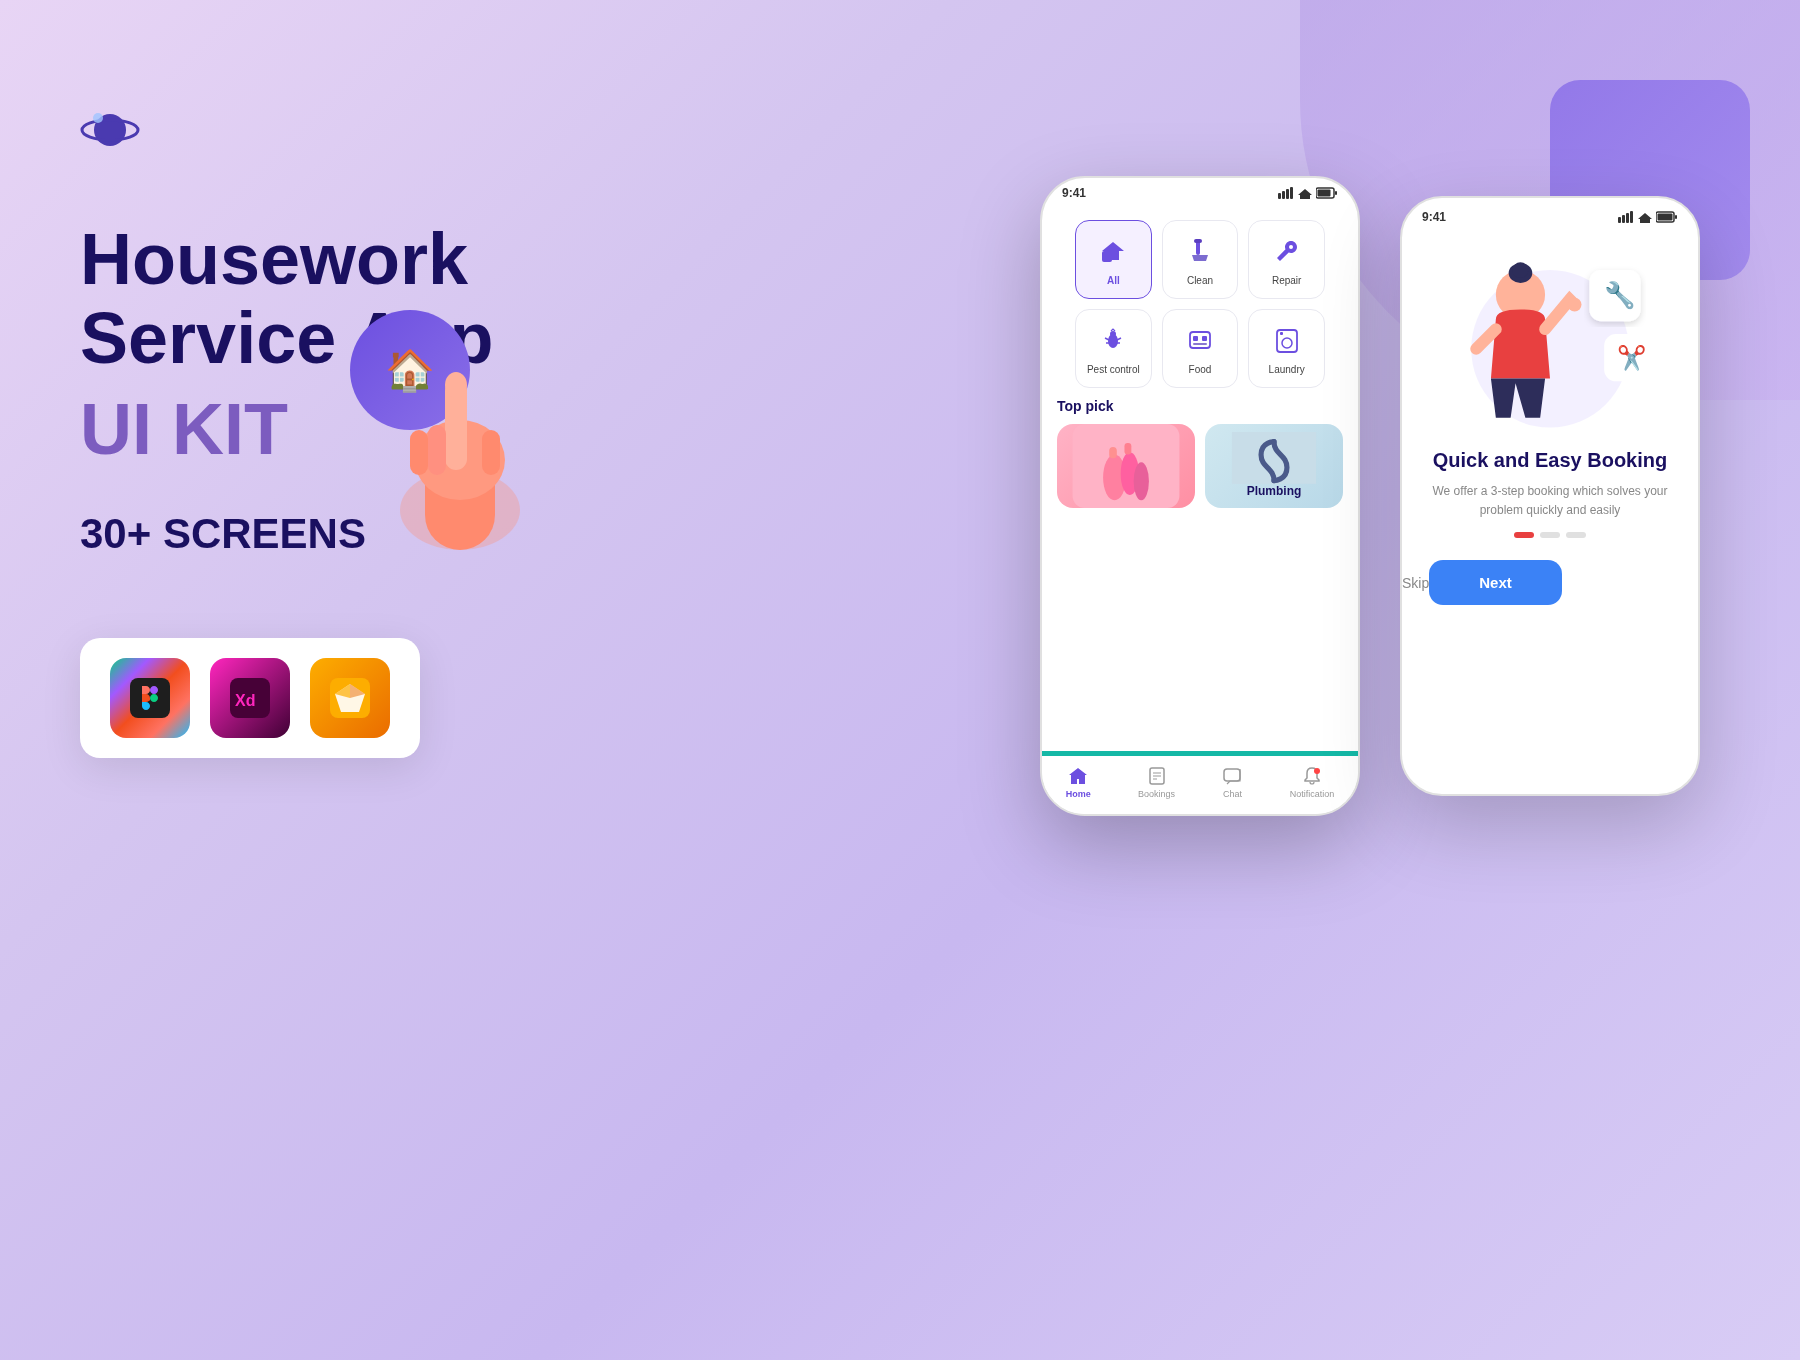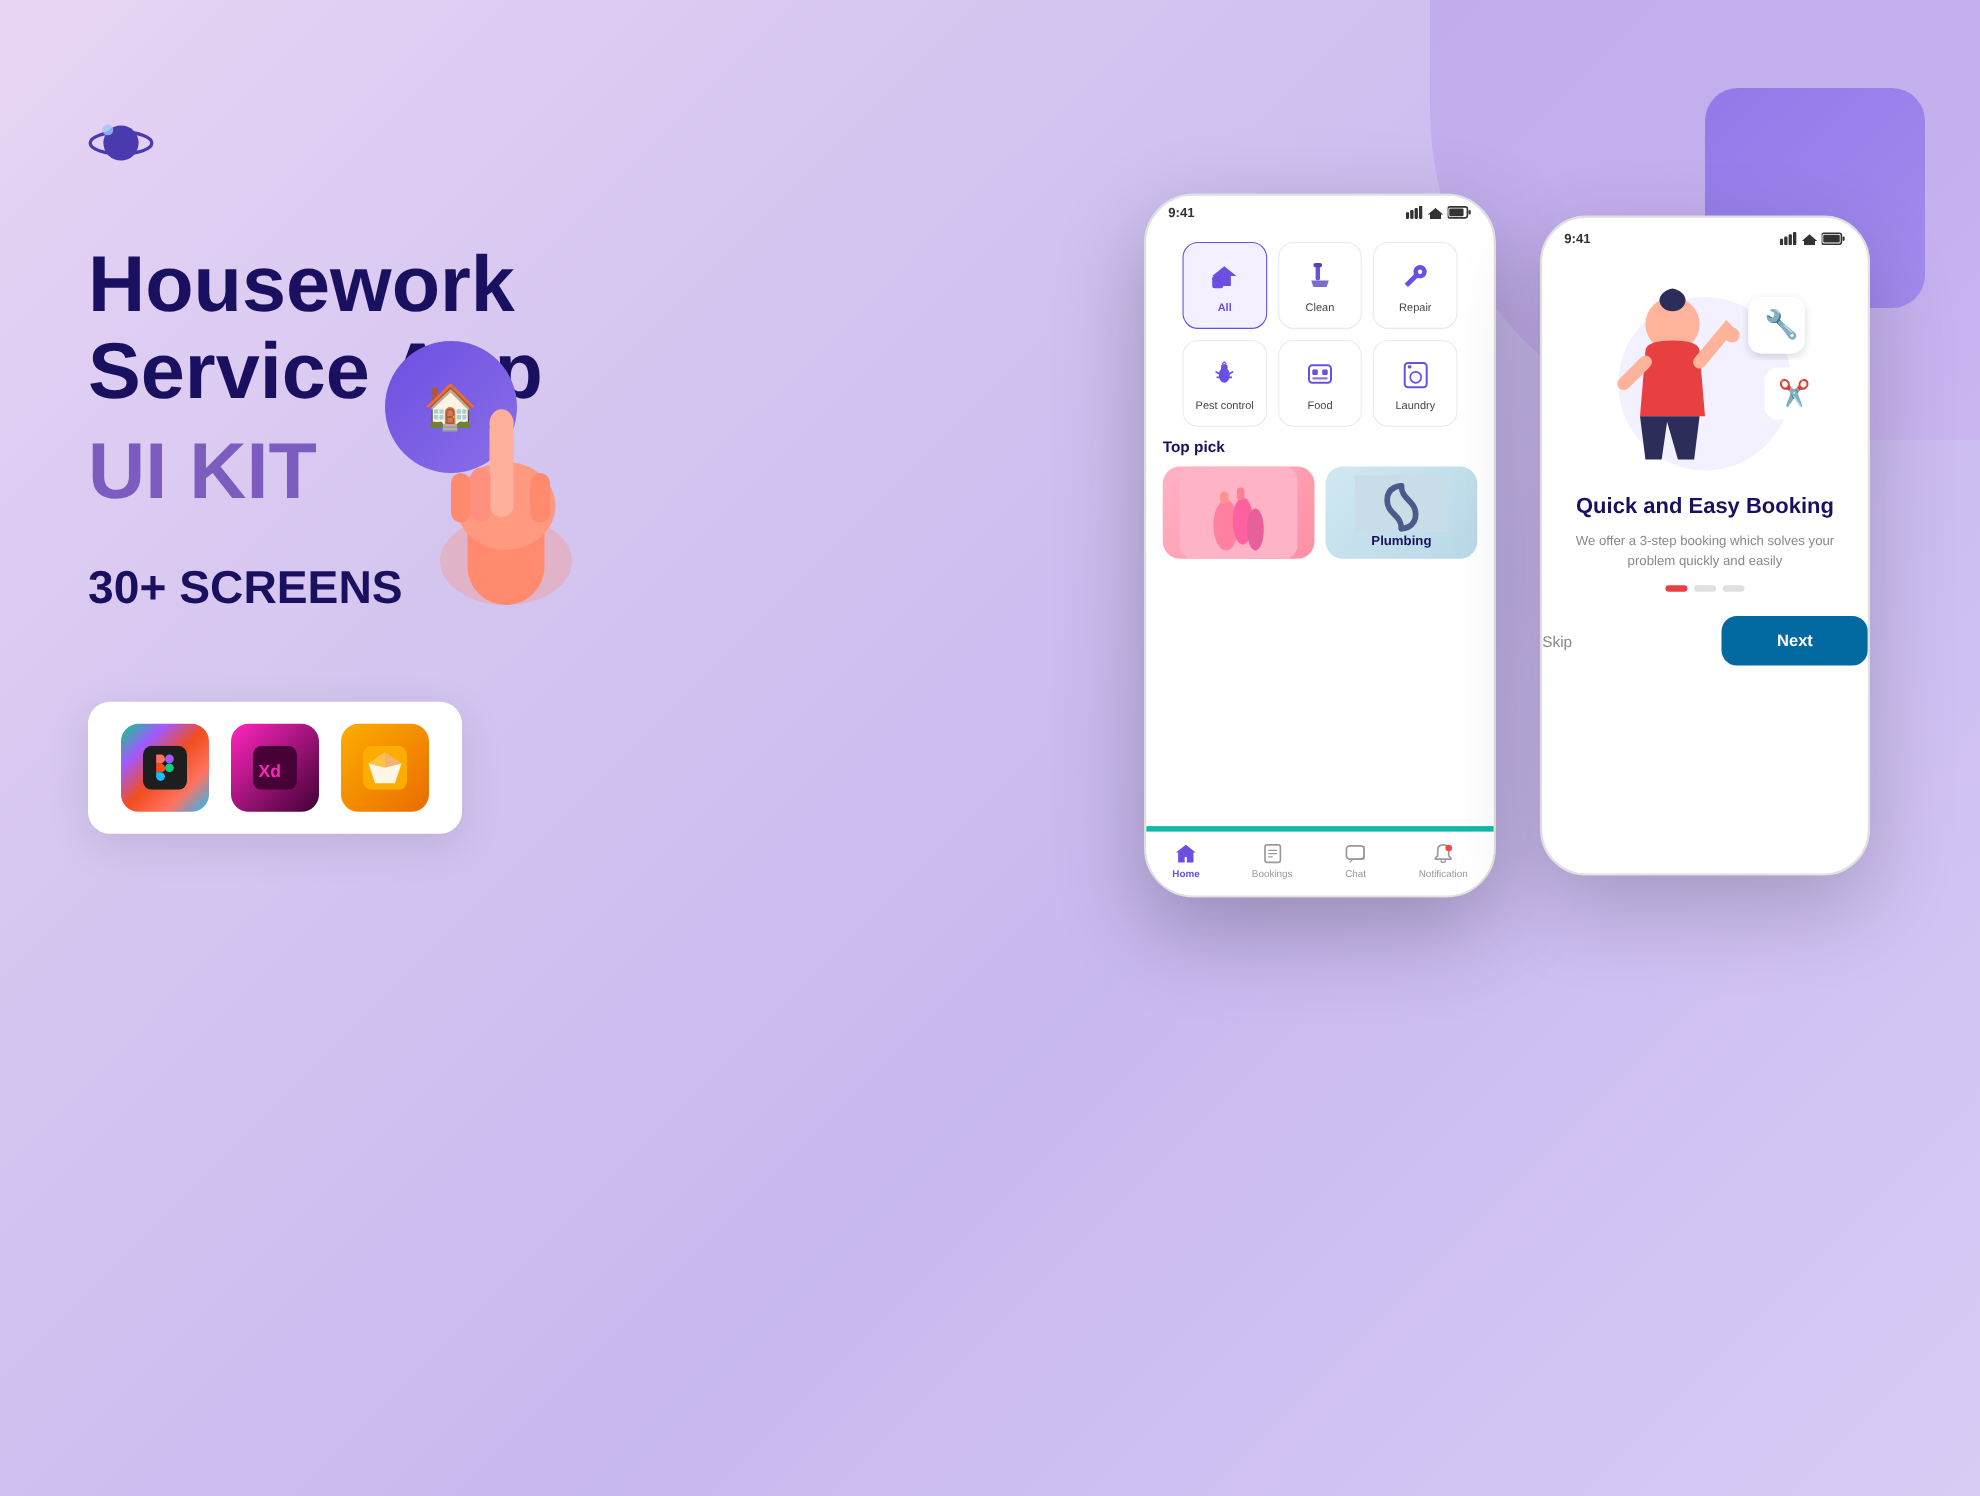--- a/index.html
+++ b/index.html
@@ -371,33 +371,33 @@
       border-radius: 3px;
       background: #e0e0e0;
     }
 
     .dot.active {
       background: #e84040;
     }
 
     .onboarding-actions {
       display: flex;
-      justify-content: space-between;
+      justify-content: flex-start;
       align-items: center;
       padding: 10px 0 20px;
     }
 
     .skip-btn {
       font-size: 14px;
       color: #888;
       font-weight: 500;
     }
 
     .next-btn {
-      background: #0369a1;
+      background: #3b82f6;
       color: white;
       border-radius: 14px;
       padding: 14px 50px;
       font-size: 15px;
       font-weight: 700;
     }
 
     
     .floating-hand {
       position: absolute;

